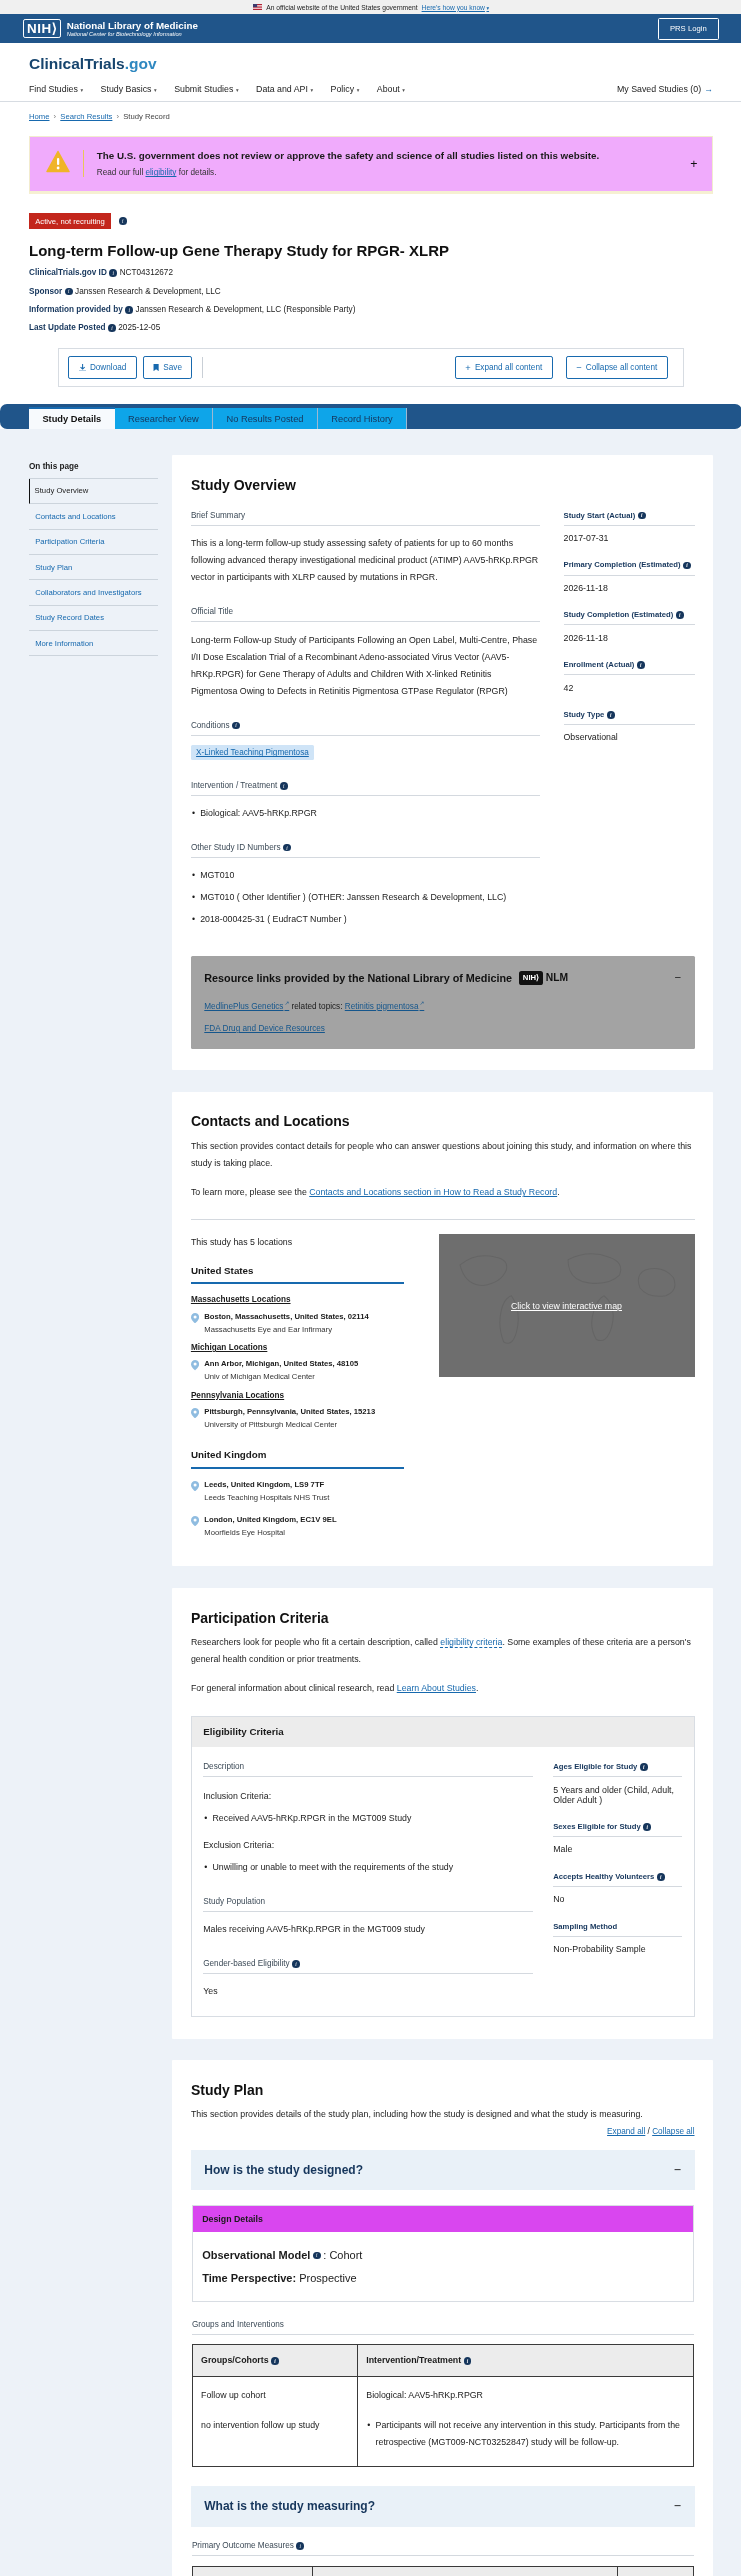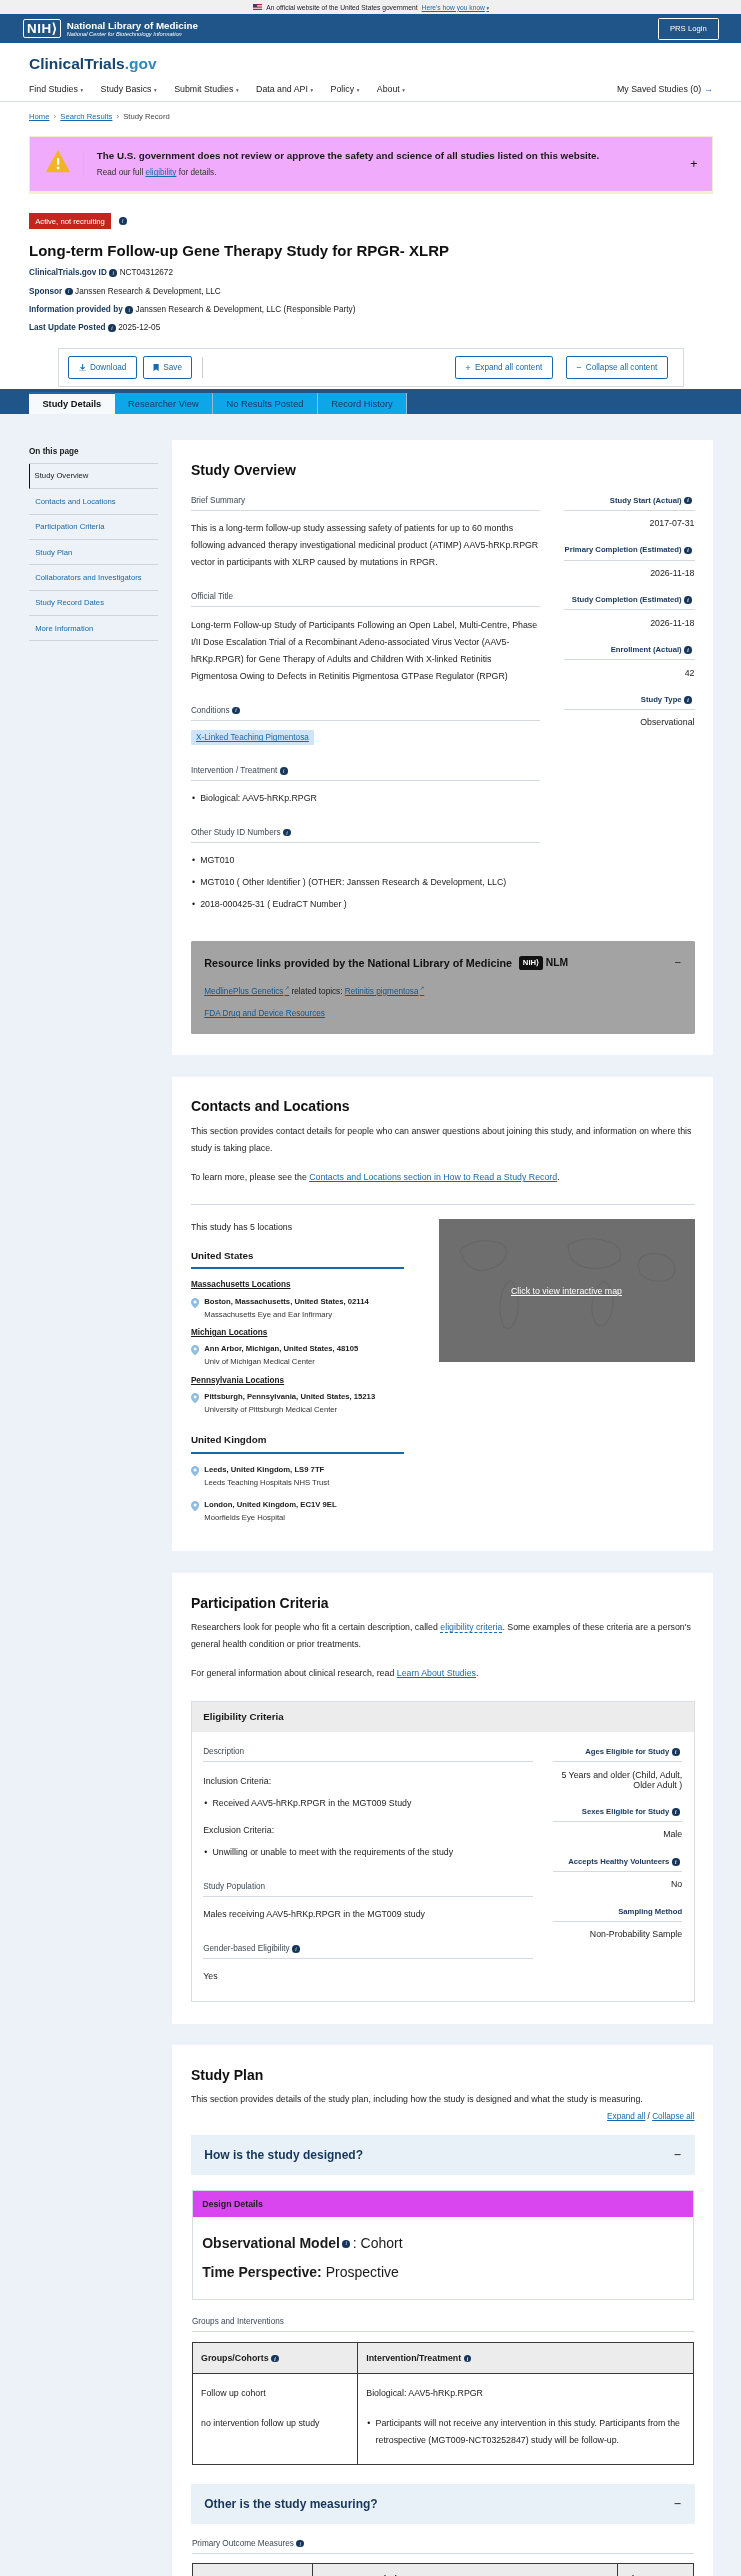--- a/index.html
+++ b/index.html
@@ -57,21 +57,21 @@
 
   
   .action-bar { margin:15.5px 29px 0 29px; border:0.5px solid #d7dce2; display:flex; align-items:center; padding:7.2px 9.3px; }
   .act-btn { border:0.5px solid #1769ae; background:#fff; color:#1769ae; font-size:8.2px; padding:5.7px 9.3px; border-radius:2.1px; display:inline-flex; align-items:center; gap:4.1px; cursor:pointer; margin-right:6.2px; }
   .v-divider { width:0.5px; height:20.6px; background:#c9cf d6; background:#c9cfd6; margin:0 3.1px; }
   .right-acts { margin-left:auto; display:flex; gap:7.2px; }
   .plus-g::before { content:"+"; font-size:9.3px; }
   .minus-g::before { content:"−"; font-size:9.3px; }
 
   
-  .tabbar { margin-top:2px; background:#20558a; padding-left:29px; display:flex; align-items:flex-end; height:25px; }
+  .tabbar { margin-top:17px; background:#20558a; padding-left:29px; display:flex; align-items:flex-end; height:25px;border-radius:7px; }
   .tab { background:#0ea5e9; color:#16365c; font-size:9.3px; padding:5.7px 13.4px; border-right:0.5px solid #9db8d2; cursor:pointer; }
   .tab.active { background:#f7fafd; color:#111; font-weight:bold; border-top:2.1px solid #1769ae; padding-top:4.6px; position:relative; top:0; border-right:none; }
 
   
   .page-body { background:#edf2f8; padding:26px 29px 31px 29px; display:flex; align-items:flex-start; gap:14.4px; }
   .sidebar { width:129px; flex:none; padding-top:6.2px; }
   .sidebar-title { font-weight:bold; font-size:8.2px; padding-bottom:7.2px; border-bottom:0.5px solid #ccd4dc; }
   .side-item { font-size:7.7px; padding:7.7px 0 7.7px 6.2px; border-bottom:0.5px solid #ccd4dc; color:#1769ae; cursor:pointer; }
   .side-item.active { color:#1b1b1b; border-left:1.5px solid #111; padding-left:4.6px; }
   .main-col { flex:1; min-width:0; }
@@ -79,21 +79,21 @@
   .card { background:#fff; border-radius:1px; padding:21.6px 18.5px; margin-bottom:21.6px; }
   .card h2 { font-size:14px; font-weight:bold; color:#111; }
   .fld-lbl { font-size:8.2px; color:#3c4a57; padding-bottom:5.2px; border-bottom:0.5px solid #d4d9df; margin-bottom:9.3px; }
   .fld-val { font-size:8.8px; line-height:1.95; color:#1b1b1b; }
   .sect-gap { margin-top:20.6px; }
 
   
   .ov-grid { display:flex; gap:24px; margin-top:17.5px; }
   .ov-main { flex:1; min-width:0; }
   .ov-meta { width:131px; flex:none; }
-  .meta-blk { margin-bottom:17.5px;text-align:right; }
+  .meta-blk { margin-bottom:17.5px; }
   .meta-lbl { font-size:7.7px; font-weight:bold; color:#16365c; padding-bottom:5.2px; border-bottom:0.5px solid #d4d9df; margin-bottom:7.2px; }
   .meta-val { font-size:8.8px; }
   .cond-tag { display:inline-block; background:#cfe4f7; color:#1769ae; padding:3.1px 5.2px; border-radius:1.5px; font-size:8.2px; cursor:pointer; }
   ul.plain { list-style:none; }
   ul.plain li { font-size:8.8px; line-height:1.9; padding-left:9.3px; position:relative; margin-bottom:5.2px; }
   ul.plain li::before { content:"•"; position:absolute; left:1px; }
 
   
   .resource { background:#a3a3a3; border-radius:1.5px; margin-top:23px; padding:15.5px 13.4px; position:relative; }
   .res-title { font-size:10.8px; font-weight:bold; color:#111; display:flex; align-items:center; gap:7.2px; }
@@ -129,21 +129,21 @@
 
   
   .expand-links { text-align:right; font-size:8.2px; margin-top:4.1px; }
   .collapsible { margin-top:13.4px; }
   .coll-head { background:#e9f1f8; display:flex; align-items:center; padding:13.4px 13.4px; cursor:pointer; }
   .coll-head .t { color:#16365c; font-size:12px; font-weight:bold; }
   .coll-head .mini { margin-left:auto; font-size:12.4px; color:#111; }
   .coll-body { padding:14.4px 1px 5.2px 1px; }
   .design-box { border:0.5px solid #d8dde3; }
   .design-head { background:#d946ef; font-size:8.8px; font-weight:bold; padding:8.2px 9.3px; }
-  .design-body { padding:11.3px 9.3px; font-size:14px; line-height:2.1; }
+  .design-body { padding:11.3px 9.3px; font-size:11px; line-height:2.1; }
   .design-body b { font-weight:bold; }
   table.grid { width:100%; border-collapse:collapse; margin-top:4.1px; }
   table.grid th, table.grid td { border:0.5px solid #3a3a3a; text-align:left; vertical-align:top; padding:10.3px 8.2px; font-size:8.8px; }
   table.grid th { background:#ececec; font-weight:bold; }
   table.grid td { line-height:1.95; }
   .col-measure { width:24%; }
   .col-time { width:15%; }
   .groups-lbl { margin-top:17.5px; }
 </style>
 </head>
@@ -488,21 +488,21 @@
                       </ul>
                     </td>
               </tr>
             </tbody>
               </table>
           </div>
         </div>
 
         <div class="collapsible">
           <div class="coll-head">
-            <span class="t">Other is the study measuring?</span>
+            <span class="t">What is the study measuring?</span>
             <span class="mini">−</span>
           </div>
           <div class="coll-body">
             <div class="fld-lbl"><span>Primary Outcome Measures</span><span class="ico-info"></span></div>
             <table class="grid">
               <tbody>
                   <tr>
                 <th class="col-measure">Outcome Measure</th>
                 <th>Measure Description</th>
                 <th class="col-time">Time Frame</th>

